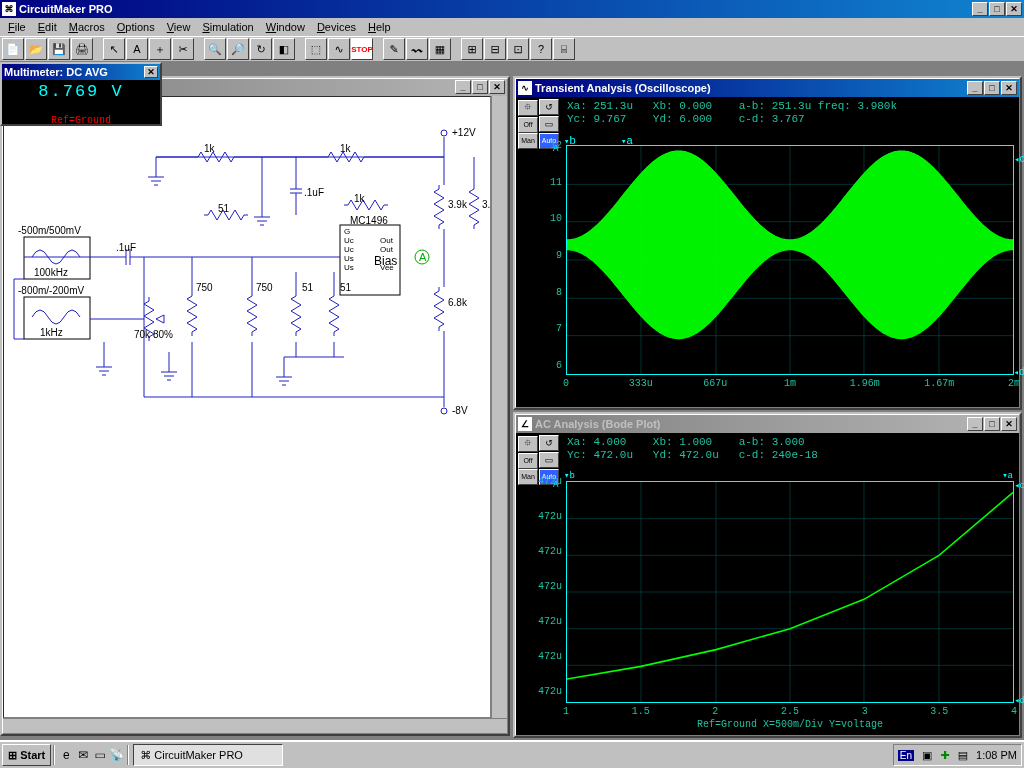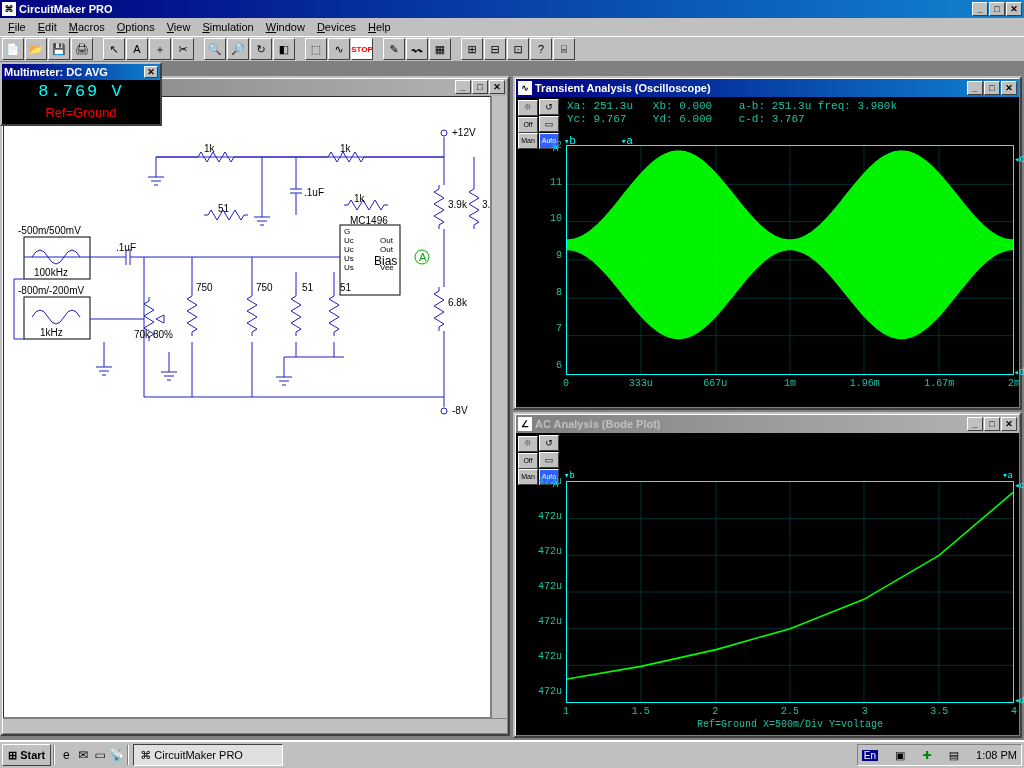--- a/index.html
+++ b/index.html
@@ -27,25 +27,25 @@
 .scope-tools .tbtn{width:20px;height:16px;font-size:9px}
 .plot{position:absolute;left:50px;top:30px;right:5px;bottom:32px}
 .plot-area{position:absolute;inset:0;border:1px solid #00ffff}
 .ylabel{position:absolute;left:-30px;color:#20c0a0;font-family:"Courier New",monospace;font-size:10px;text-align:right;width:26px}
 .xlabel{position:absolute;bottom:-14px;color:#20c0a0;font-family:"Courier New",monospace;font-size:10px;text-align:center;transform:translateX(-50%)}
 .axis-caption{position:absolute;bottom:-27px;left:0;right:0;text-align:center;color:#20c0a0;font-family:"Courier New",monospace;font-size:10px}
 .marker{position:absolute;color:#0ff;font-size:9px;font-family:"Courier New",monospace}
 .multim{position:absolute;left:0;top:62px;width:162px;height:64px;border:2px solid;border-color:#c0c0c0 #404040 #404040 #c0c0c0;z-index:5}
 .multim .body{background:#000;height:44px;text-align:center;padding-top:2px}
 .multim .val{color:#00ffff;font-family:"Courier New",monospace;font-size:17px;letter-spacing:2px}
-.multim .ref{color:#f00;font-family:Liberation Sans, sans-serif;font-size:13px;margin-top:4px}
+.multim .ref{color:#f00;font-family:Liberation Mono, monospace;font-size:10px;margin-top:14px}
 .taskbar{position:absolute;left:0;right:0;bottom:0;height:28px;background:#c0c0c0;border-top:2px solid;border-top-color:#fff;display:flex;align-items:center;padding:1px 2px}
 .startbtn{height:22px;border:1px solid;border-color:#fff #404040 #404040 #fff;padding:0 5px;display:flex;align-items:center;font-weight:bold;cursor:default}
 .taskbtn{height:22px;border:1px solid;border-color:#404040 #fff #fff #404040;background:#e0e0e0;padding:0 6px;display:flex;align-items:center;margin-left:2px;cursor:default;min-width:150px}
-.tray{margin-left:auto;height:22px;border:1px solid;border-color:#808080 #fff #fff #808080;padding:0 4px;display:flex;align-items:center;gap:17px}
+.tray{margin-left:auto;height:22px;border:1px solid;border-color:#808080 #fff #fff #808080;padding:0 4px;display:flex;align-items:center;gap:8px}
 .qicon{width:16px;height:16px;display:inline-flex;align-items:center;justify-content:center;font-size:12px;margin-left:1px}
 .ctext{position:absolute;font-size:10px;color:#000;white-space:nowrap}
 svg{display:block}
 </style>
 </head>
 <body>
 
 <div class="titlebar">
   <span class="ticon">⌘</span>
   <span>CircuitMaker PRO</span>
@@ -272,20 +272,22 @@
         <span class="winbtn">_</span>
         <span class="winbtn">□</span>
         <span class="winbtn">✕</span>
       </div>
       <div class="scope">
         <div class="scope-tools">
           <span class="tbtn">⯐</span><span class="tbtn">↺</span>
           <span class="tbtn" style="font-size:7px">Off</span><span class="tbtn">▭</span>
           <span class="tbtn" style="font-size:7px">Man</span><span class="tbtn" style="background:#3060ff;color:#fff;font-size:7px">Auto</span>
         </div>
+        <div class="cursor-info" style="margin-left:46px">Xa: 4.000    Xb: 1.000    a-b: 3.000
+Yc: 472.0u   Yd: 472.0u   c-d: 240e-18</div>
         <div class="plot" style="top:48px">
           <div class="plot-area">
             <svg width="100%" height="100%" viewBox="0 0 440 210" preserveAspectRatio="none">
               <g stroke="#006060" stroke-width="0.5">
                 <path d="M0,35H440M0,70H440M0,105H440M0,140H440M0,175H440"></path>
                 <path d="M73,0V210M147,0V210M220,0V210M293,0V210M367,0V210"></path>
               </g>
               <path d="M0,188 L73,176 L147,160 L220,140 L293,112 L367,70 L440,10" stroke="#00ff00" stroke-width="1.5" fill="none"></path>
             </svg>
             <span class="marker" style="left:-14px;top:-2px">A</span>

